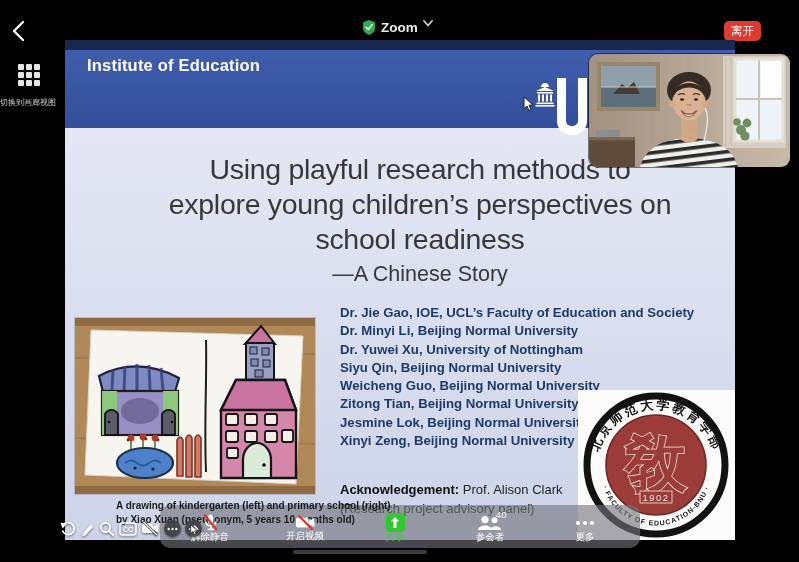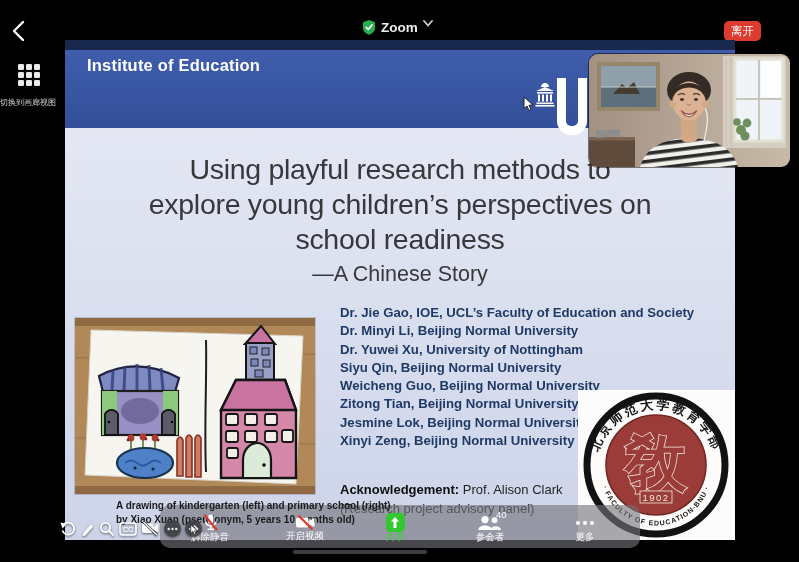--- a/index.html
+++ b/index.html
@@ -25,21 +25,21 @@
   .slide-topstrip{position:absolute;left:0;top:0;width:670px;height:10px;background:#19294e;}
   .banner{position:absolute;left:0;top:10px;width:670px;height:78px;
     background:linear-gradient(#3f5dac,#334f9a);}
   .org-name{position:absolute;left:22px;top:6px;color:#fff;font-size:16.5px;font-weight:bold;letter-spacing:.2px;}
   .ucl-building{position:absolute;left:468px;top:33px;}
   .ucl-u{position:absolute;left:492px;top:38px;width:30px;height:57px;z-index:2;
     border-left:9px solid #fff;border-right:9px solid #fff;border-bottom:9px solid #fff;
     border-bottom-left-radius:14px;border-bottom-right-radius:14px;box-sizing:border-box;}
   .cursor-banner{position:absolute;left:458px;top:56px;z-index:3;}
 
-  .title-block{position:absolute;left:0;top:112px;width:670px;text-align:center;color:#38383c;}
+  .title-block{position:absolute;left:0;top:112px;width:670px;text-align:center;color:#38383c;padding-left:20px;}
   .title-line{font-size:28.5px;line-height:35px;letter-spacing:-.3px;}
   .subtitle-line{font-size:21.5px;margin-top:5px;}
 
   .authors{position:absolute;left:275px;top:264px;color:#1e3a66;font-size:13.2px;font-weight:bold;line-height:18.3px;}
   .ack{position:absolute;left:275px;top:440px;font-size:13px;line-height:19px;color:#232323;}
   .ack b{color:#0d0d0d;}
 
   
   .photo{position:absolute;left:10px;top:278px;width:240px;height:176px;box-shadow:0 0 0 1px rgba(0,0,0,.15);}
 

